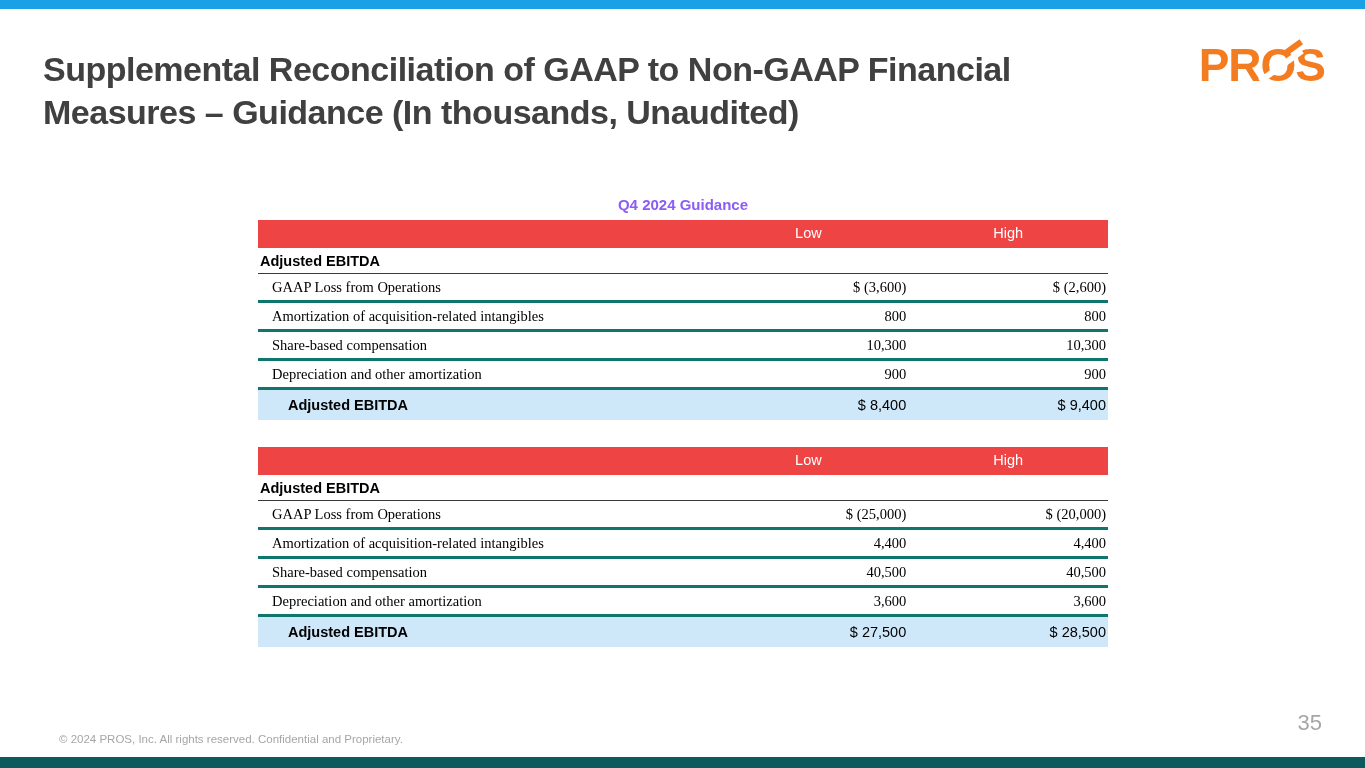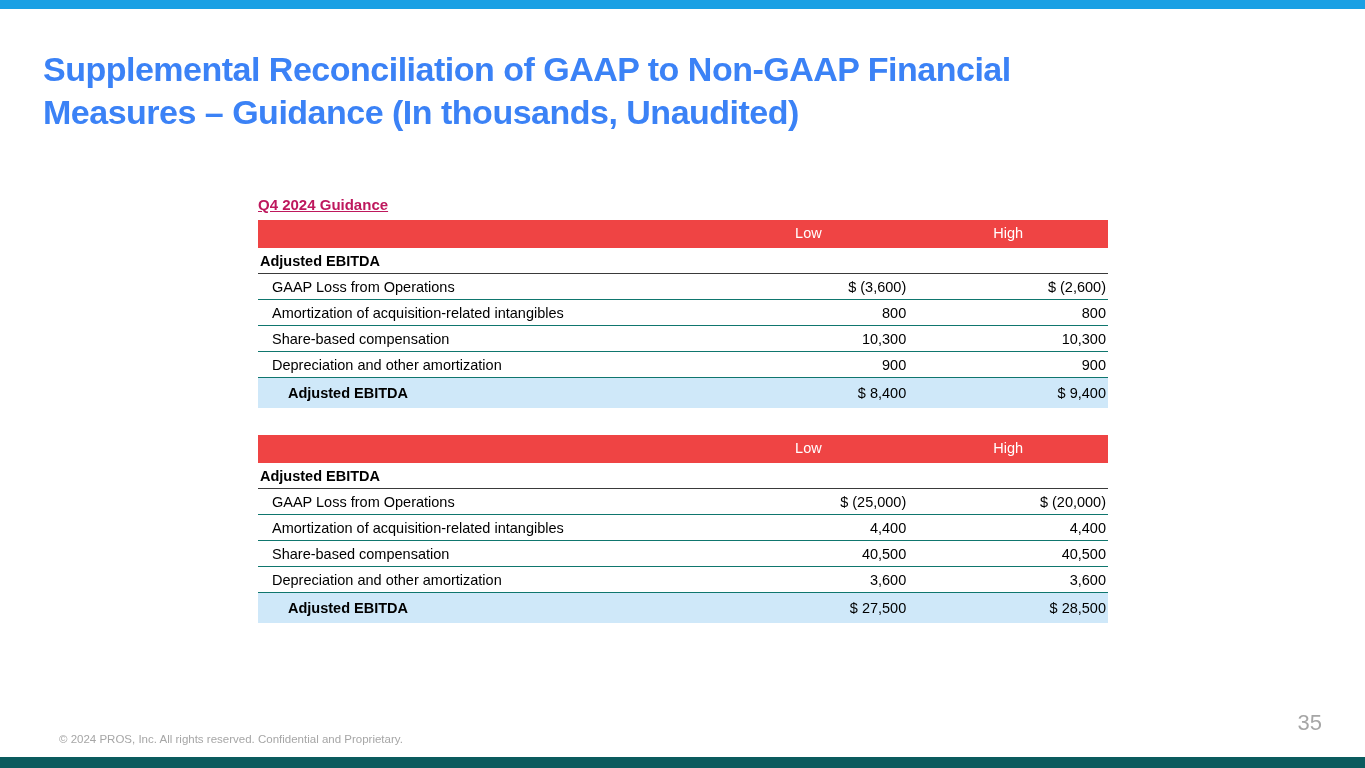--- a/index.html
+++ b/index.html
@@ -29,21 +29,21 @@
 
   
   .page-title {
     position: absolute;
     left: 43px; top: 48px;
     width: 1160px;
     font-size: 34px;
     line-height: 1.25;
     font-weight: bold;
     letter-spacing: -0.5px;
-    color: #3b82f6;
+    color: #404040;
     white-space: pre-line;
   }
 
   
   .logo {
     position: absolute;
     right: 40px; top: 42px;
     font-weight: 900;
     font-size: 46px;
     line-height: 1;
@@ -80,25 +80,25 @@
   .tables-area {
     position: absolute;
     left: 258px;
     top: 196px;
     width: 850px;
   }
   .table-block { width: 100%; }
   .table-block + .table-block { margin-top: 27px; }
 
   .table-title {
+    text-align: center;
     font-weight: bold;
     font-size: 15px;
-    color: #be185d;
+    color: #8b5cf6;
     margin-bottom: 7px;
-    text-decoration: underline;
   }
 
   table.fin-table {
     width: 100%;
     border-collapse: collapse;
     font-size: 14.5px;
     color: #000;
   }
 
   .head-row th {
@@ -114,21 +114,22 @@
 
   .section-row td {
     font-weight: bold;
     font-size: 14.5px;
     padding: 5px 2px 4px 2px;
     border-bottom: 1px solid #3a3a3a;
   }
 
   .data-row td {
     padding: 5px 2px 4px 2px;
-    border-bottom: 1px solid #0f766e;
+    border-bottom: 3px solid #0f766e;
+    font-family: Liberation Serif, serif;
   }
   .data-row td.lbl { padding-left: 14px; }
 
   td.val {
     text-align: right;
     padding-right: 2px;
     white-space: nowrap;
   }
 
   .total-row td {
@@ -159,20 +160,23 @@
 </head>
 <body>
 
 <div class="slide">
 
   <div class="top-bar"></div>
 
   <h1 class="page-title">Supplemental Reconciliation of GAAP to Non-GAAP Financial
 Measures – Guidance (In thousands, Unaudited)</h1>
 
+  <div class="logo">
+    <span>PR</span><span class="logo-o">O</span><span>S</span>
+  </div>
 
   <div class="tables-area">
 
     <section class="table-block">
       <div class="table-title">Q4 2024 Guidance</div>
       <table class="fin-table">
         <thead>
           <tr class="head-row">
             <th class="label-col"></th>
             <th class="val-col">Low</th>

